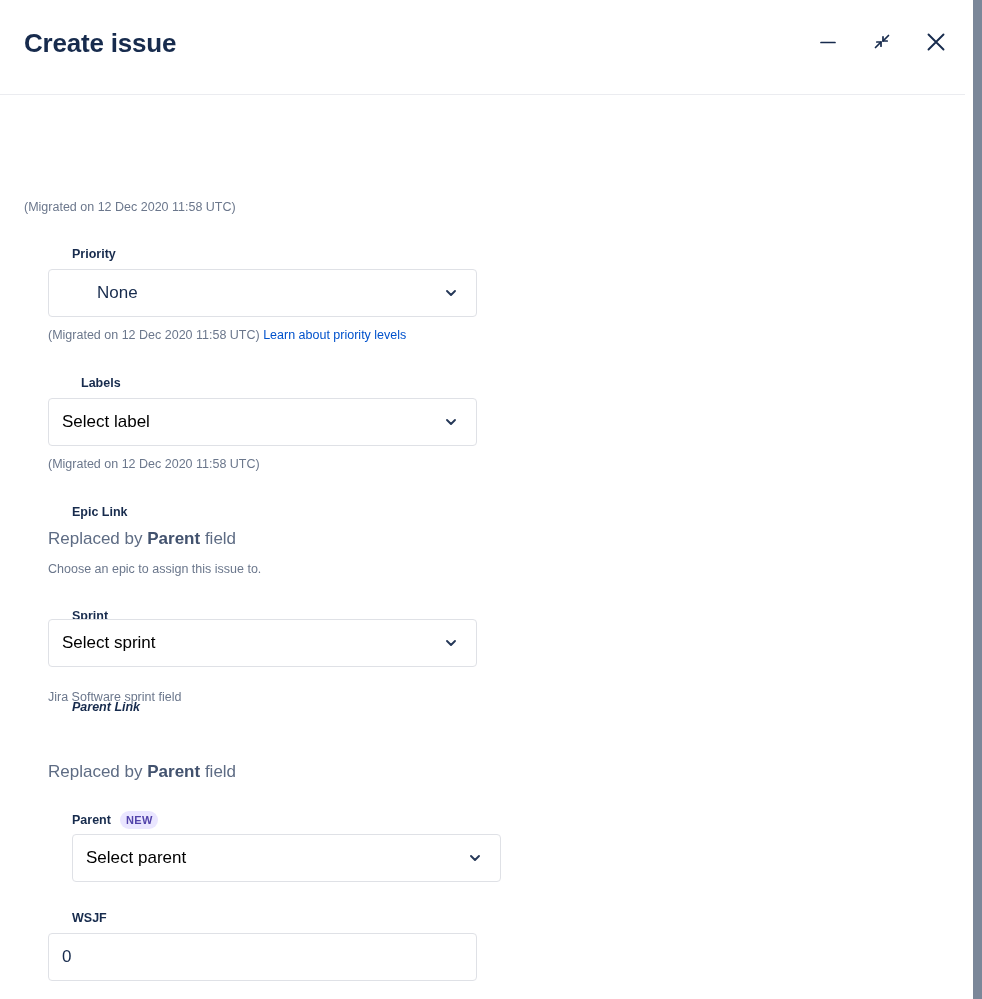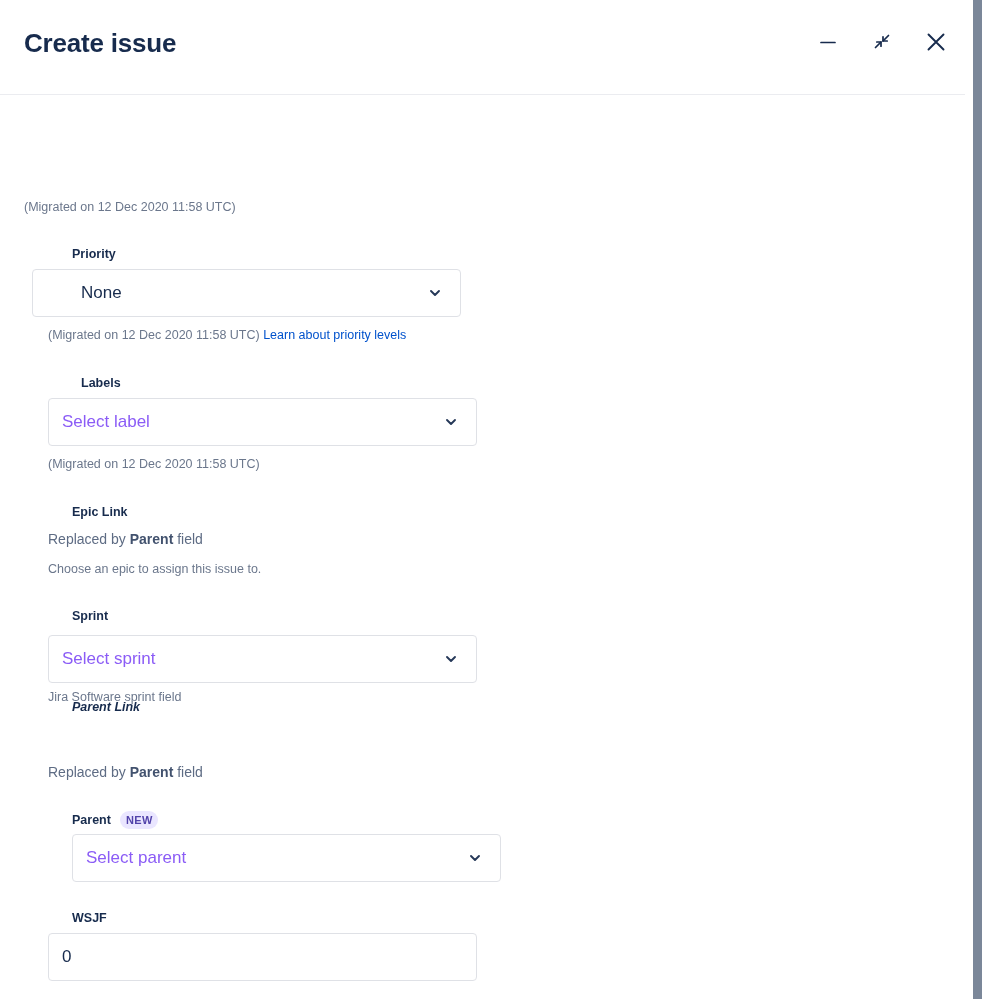--- a/index.html
+++ b/index.html
@@ -97,21 +97,21 @@
     color: #6B778C;
     line-height: 16px;
   }
   .helper-text .link {
     color: #0052CC;
     text-decoration: none;
     cursor: pointer;
   }
 
   .replaced-text {
-    font-size: 14px;
+    font-size: 17px;
     color: #5E6C84;
     line-height: 24px;
   }
   .replaced-text b { color: #42526E; font-weight: bold; }
 
   
   .control {
     width: 429px;
     height: 48px;
     border: 1px solid #DFE1E6;
@@ -124,21 +124,21 @@
   }
   .control .value {
     font-size: 17px;
     color: #172B4D;
     padding-left: 13px;
     line-height: 22px;
   }
   .control .value.indent { padding-left: 48px; }
   .control .placeholder {
     font-size: 17px;
-    color: #8b5cf6;
+    color: #000000;
     padding-left: 13px;
     line-height: 22px;
   }
   .chev {
     position: absolute;
     right: 18px;
     top: 50%;
     transform: translateY(-50%);
     color: #253858;
     display: flex;
@@ -218,21 +218,21 @@
     </div>
   </div>
 
   <div class="form-body">
 
     <div class="helper-text abs" style="left:24px; top:104px;">(Migrated on 12 Dec 2020 11:58 UTC)</div>
 
     <div class="field-block">
       <div class="field-label abs" style="left:24px; top:151px;">Priority</div>
 
-      <div class="control abs" style="left:8px; top:174px;">
+      <div class="control abs" style="left:24px; top:174px;">
         <span class="value indent">None</span>
         <span class="chev">
           <svg width="14" height="14" viewBox="0 0 14 14" fill="none">
             <path d="M3 5 L7 9 L11 5" stroke="#253858" stroke-width="1.9" stroke-linecap="round" stroke-linejoin="round"></path>
           </svg>
         </span>
       </div>
 
       <div class="helper-text abs" style="left:24px; top:232px;">
         <span>(Migrated on 12 Dec 2020 11:58 UTC)</span>
@@ -261,21 +261,21 @@
       <div class="replaced-text abs" style="left:24px; top:432px;">
         <span>Replaced by </span><b>Parent</b><span> field</span>
       </div>
 
       <div class="helper-text abs" style="left:24px; top:466px;">Choose an epic to assign this issue to.</div>
     </div>
 
     <div class="field-block">
       <div class="field-label abs" style="left:24px; top:513px;">Sprint</div>
 
-      <div class="control abs" style="left:24px; top:540px;">
+      <div class="control abs" style="left:24px; top:524px;">
         <span class="placeholder">Select sprint</span>
         <span class="chev">
           <svg width="14" height="14" viewBox="0 0 14 14" fill="none">
             <path d="M3 5 L7 9 L11 5" stroke="#253858" stroke-width="1.9" stroke-linecap="round" stroke-linejoin="round"></path>
           </svg>
         </span>
       </div>
 
       <div class="helper-text abs" style="left:24px; top:594px;">Jira Software sprint field</div>
     </div>

